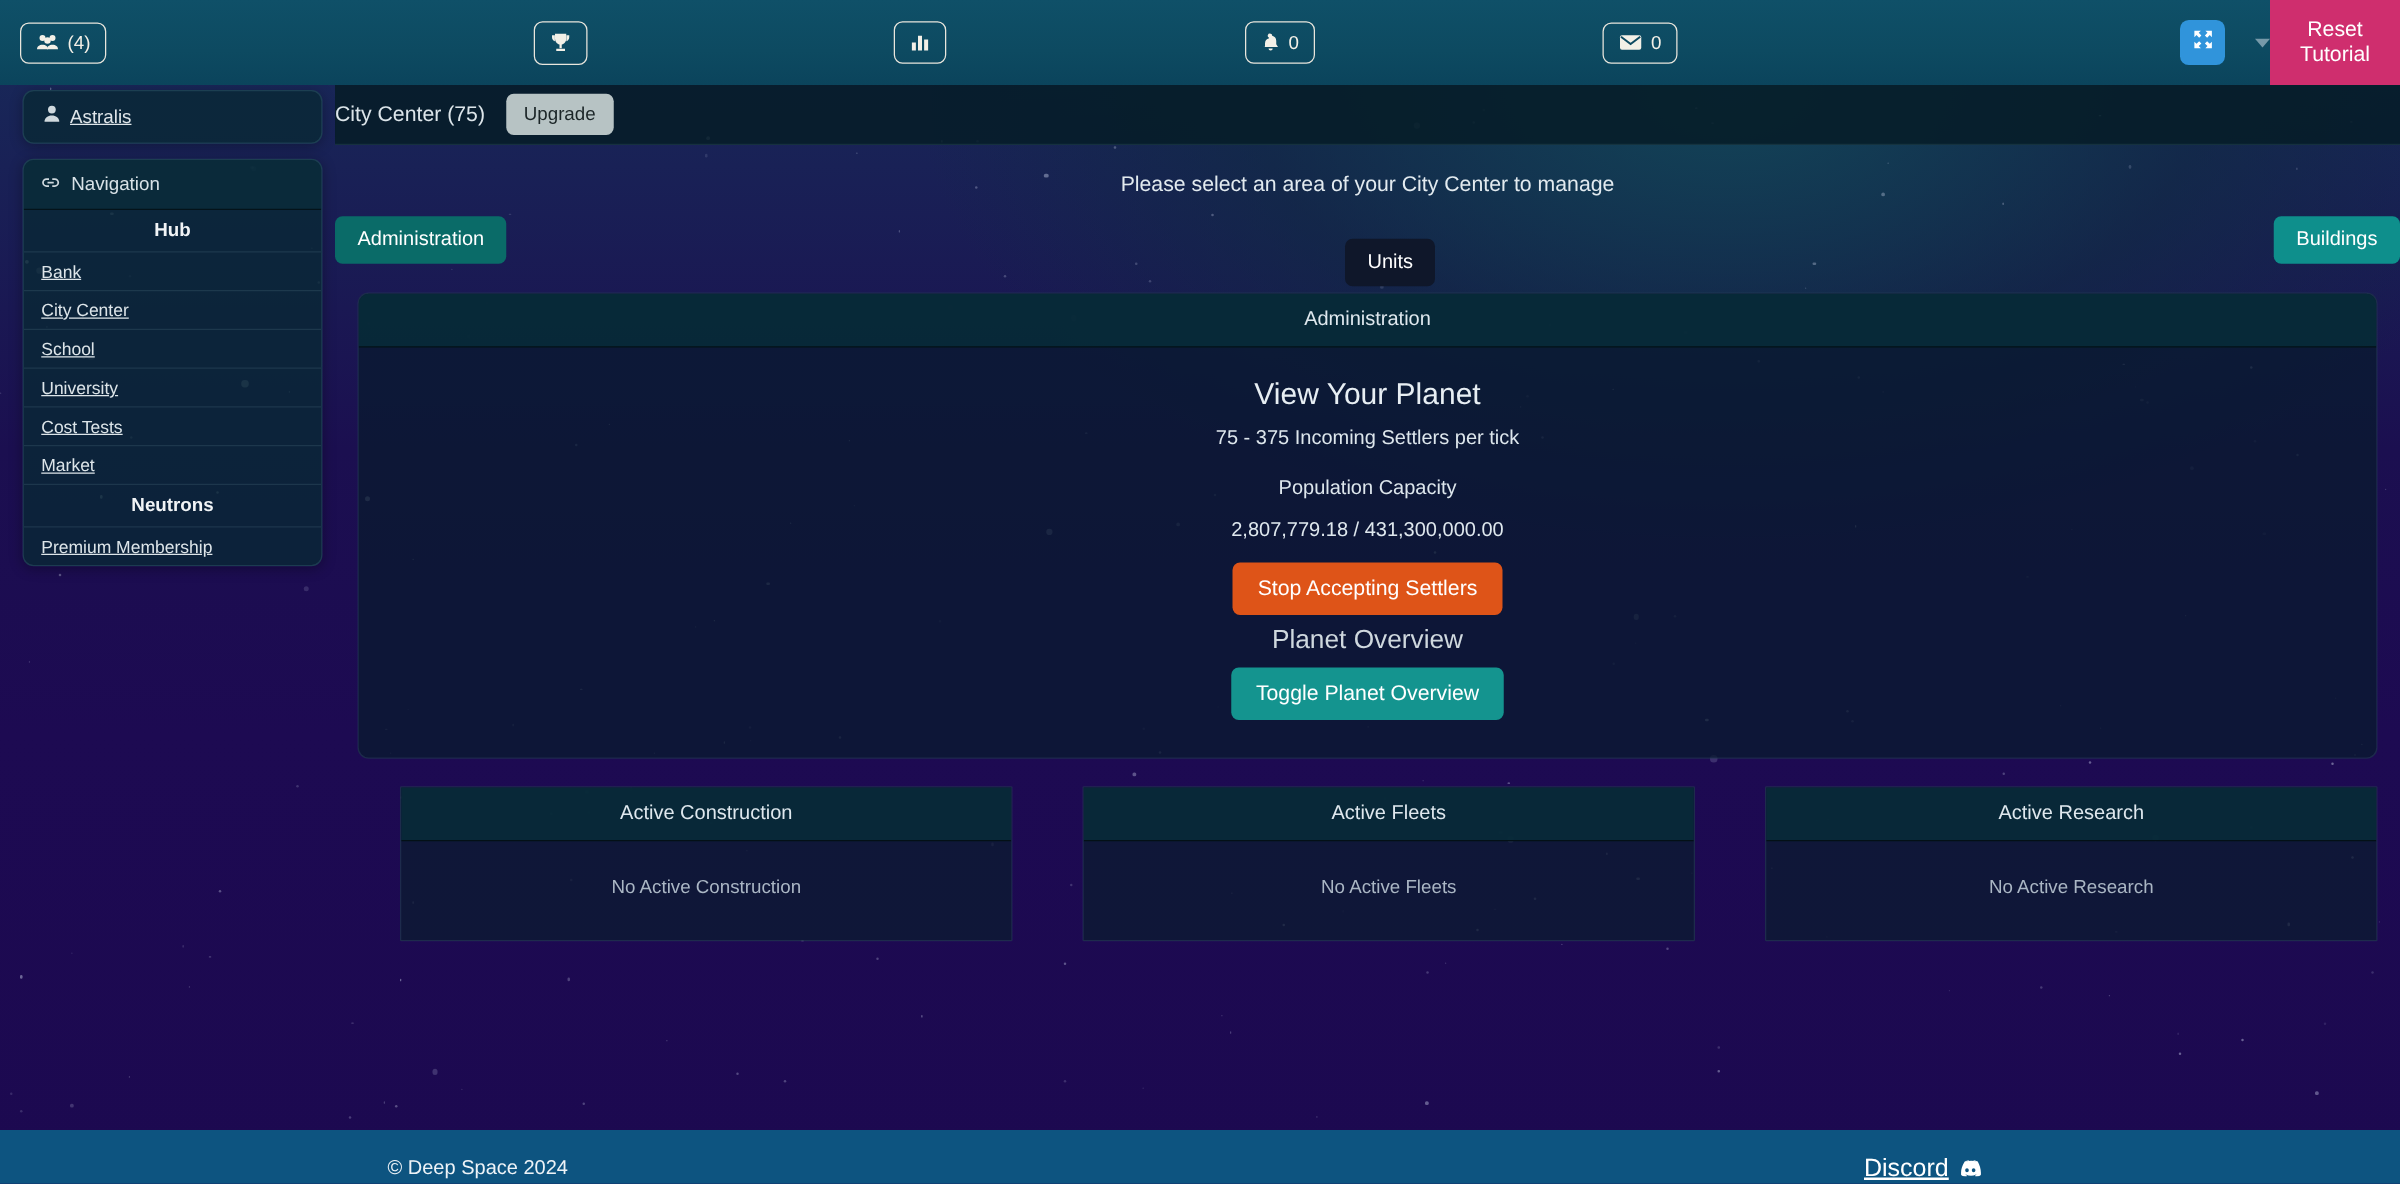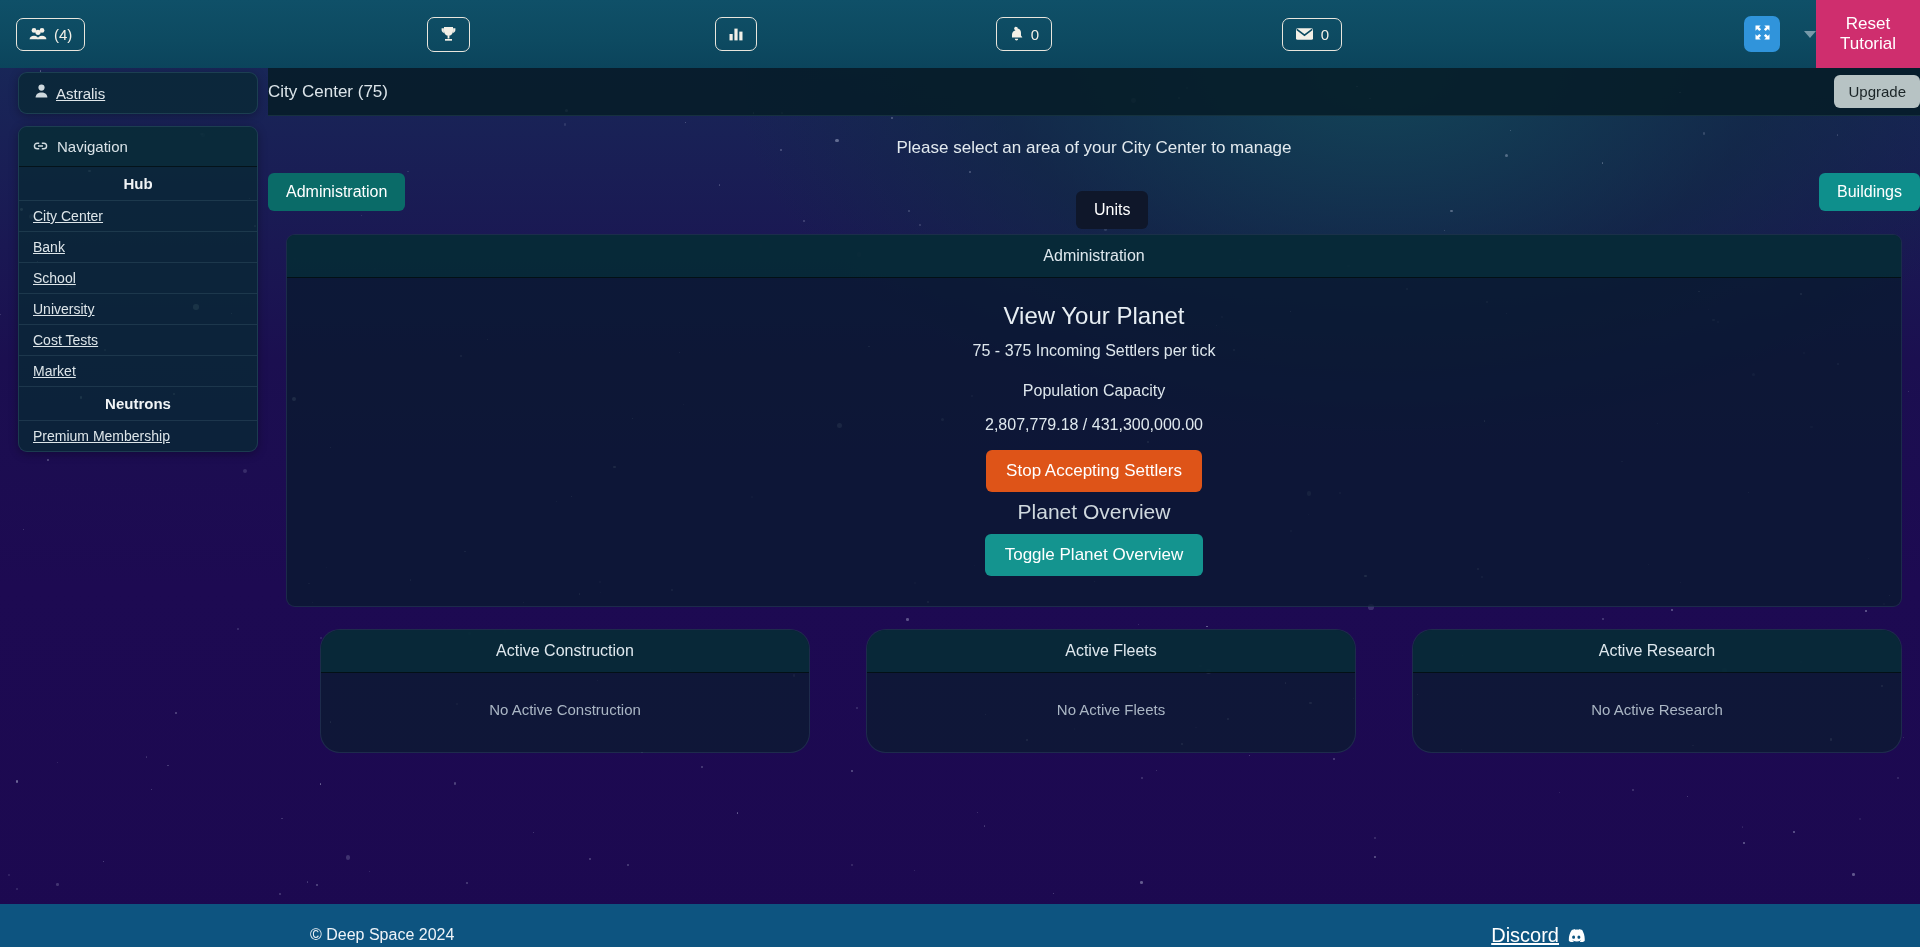--- a/index.html
+++ b/index.html
@@ -138,21 +138,21 @@
 
   
   #main {
     position: absolute; left: 268px; right: 0; top: 0; width: 1652px;
   }
 
   .cc-header {
     height: 48px;
     background: rgba(6,28,40,0.88);
     border-bottom: 1px solid rgba(120,190,200,0.12);
-    display: flex; align-items: center; justify-content: space-between; gap: 2px;
+    display: flex; align-items: center; justify-content: flex-start; gap: 17px;
   }
   .cc-title { color: #dce5ea; font-size: 17px; }
   #upgrade-btn {
     background: #b7c3c4;
     color: #1b2527;
     border: none; border-radius: 6px;
     padding: 8px 14px; font-size: 15px;
     cursor: pointer; font-family: inherit;
   }
 
@@ -225,21 +225,21 @@
 
   
   .cards-row {
     display: flex; gap: 22px;
     margin: 22px 18px 0;
   }
   .card {
     flex: 1 1 0;
     background: rgba(12,26,50,0.80);
     border: 1px solid rgba(120,170,200,0.14);
-    border-radius: 20px;
+    border-radius: 1px;
     overflow: hidden;
     margin-left: 34px;
   }
   .card-head {
     background: rgba(8,42,56,0.92);
     border-bottom: 1px solid rgba(0,0,0,0.6);
     color: #dfe8ee; font-size: 16px;
     text-align: center; padding: 12px 8px;
   }
   .card-body {
@@ -621,22 +621,22 @@
           <svg width="15" height="12" viewBox="0 0 15 12" fill="none" stroke="#cfd9de" stroke-width="1.4">
             <path d="M6.2 3.2h-2a2.8 2.8 0 0 0 0 5.6h2"></path>
             <path d="M8.8 3.2h2a2.8 2.8 0 0 1 0 5.6h-2"></path>
             <path d="M5 6h5"></path>
           </svg>
         </span>
         <span>Navigation</span>
       </div>
 
       <div class="side-section">Hub</div>
+      <a class="side-link">Bank</a>
       <a class="side-link">City Center</a>
-      <a class="side-link">Bank</a>
       <a class="side-link">School</a>
       <a class="side-link">University</a>
       <a class="side-link">Cost Tests</a>
       <a class="side-link">Market</a>
 
       <div class="side-section">Neutrons</div>
       <a class="side-link">Premium Membership</a>
     </div>
   </div>
 

